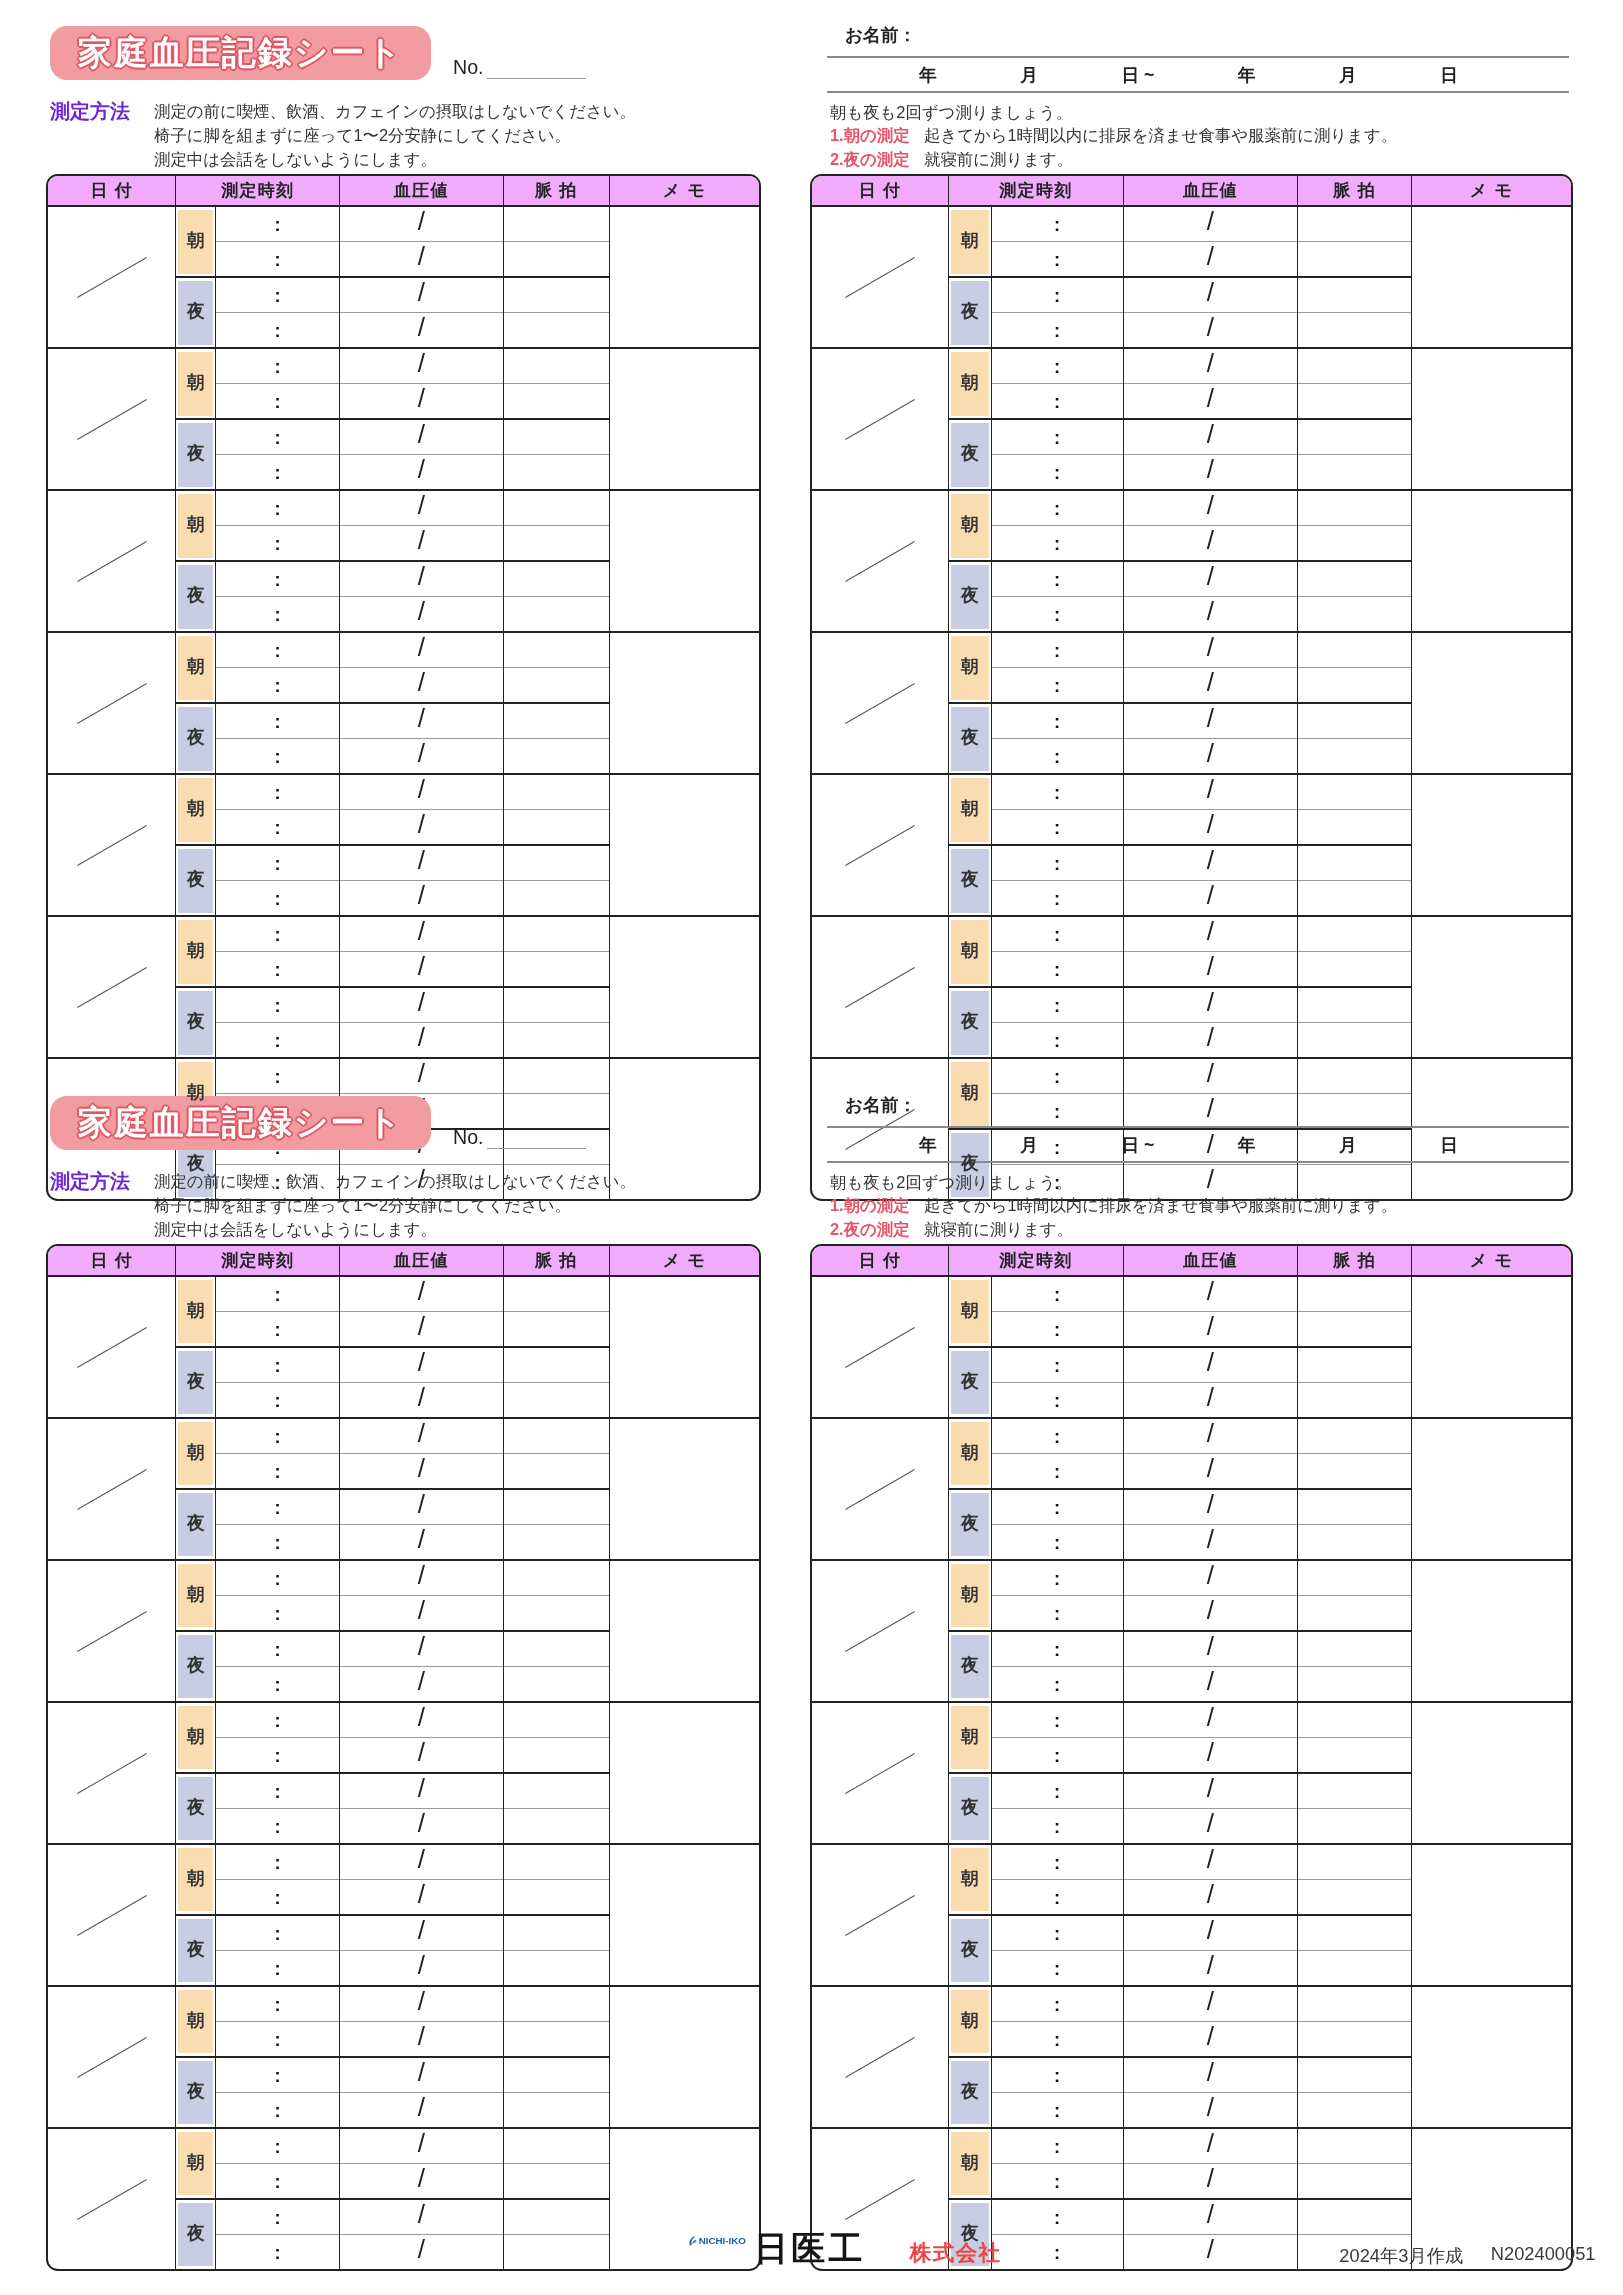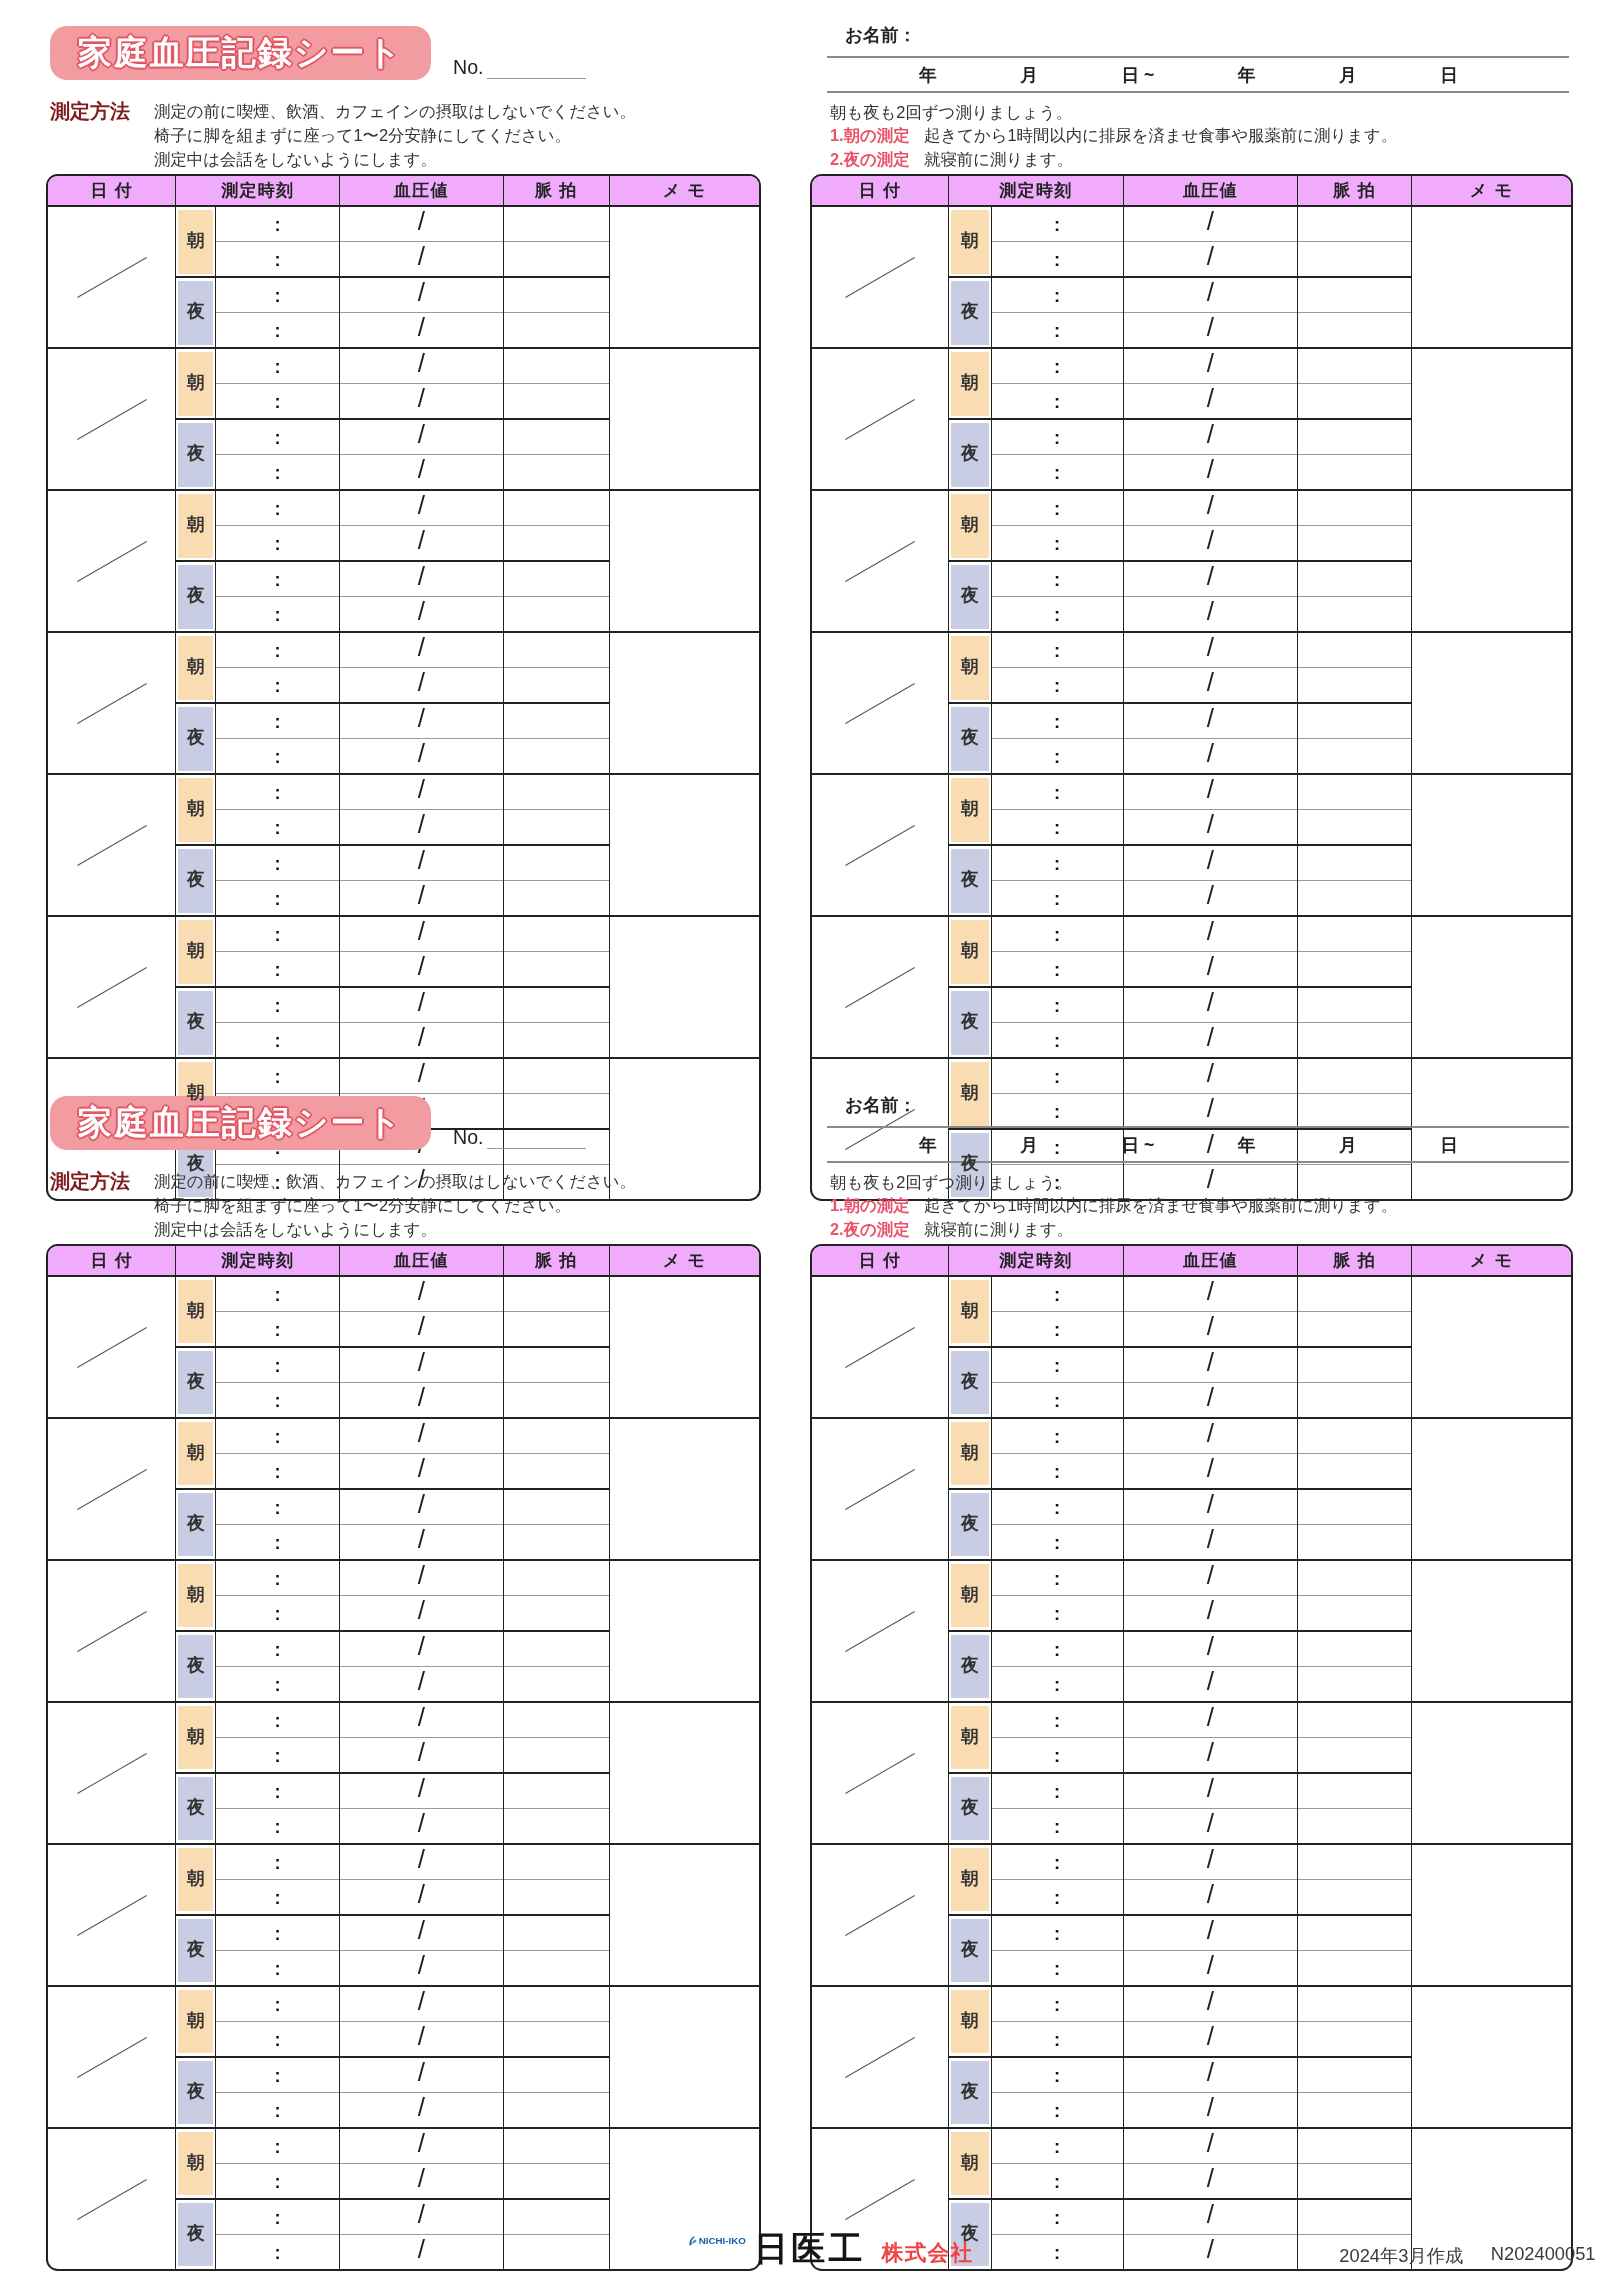--- a/index.html
+++ b/index.html
@@ -10,21 +10,21 @@
   #sec-bottom{top:1088px;}
 
   
   .title-badge{position:absolute;left:50px;top:7.9px;width:381px;height:54px;background:#F29BA0;
                border-radius:17px;display:flex;align-items:center;justify-content:center;}
   .title-badge span{font-size:34px;font-weight:bold;color:#ffffff;letter-spacing:2px;
       text-shadow:2px 0 0 #E25765,-2px 0 0 #E25765,0 2px 0 #E25765,0 -2px 0 #E25765,
                   1.3px 1.3px 0 #E25765,-1.3px 1.3px 0 #E25765,1.3px -1.3px 0 #E25765,-1.3px -1.3px 0 #E25765;}
   .no-field{position:absolute;left:453px;top:38px;font-size:19.6px;color:#222;display:flex;align-items:flex-end;}
   .no-line{display:inline-block;width:99px;height:22px;border-bottom:1.3px solid #9a9a9a;margin-left:3.9px;}
-  .method-head{position:absolute;left:50px;top:80px;font-size:20px;font-weight:bold;color:#7f1d1d;}
+  .method-head{position:absolute;left:50px;top:80px;font-size:20px;font-weight:bold;color:#6d28d9;}
   .method-lines{position:absolute;left:154px;top:81px;font-size:16.4px;line-height:24px;color:#333;}
 
   
   .name-row{position:absolute;left:845px;top:5.2px;font-size:17.7px;font-weight:bold;color:#222;}
   .rule{position:absolute;height:0;border-top:2px solid #8a8a8a;}
   .rule.r1{left:827px;top:38px;width:742px;}
   .rule.r2{left:827px;top:73px;width:742px;}
   .date-row{position:absolute;left:827px;top:41px;width:742px;height:31px;display:flex;align-items:center;
             justify-content:space-between;padding:0 111px 0 92px;box-sizing:border-box;
             font-size:17.7px;font-weight:bold;color:#222;}
@@ -54,21 +54,21 @@
   .c-lab .fill{position:absolute;left:2px;right:2px;top:2.6px;bottom:2.6px;}
   .c-lab.morning .fill{background:#FADCB2;}
   .c-lab.night .fill{background:#C9CDE3;}
   .c-lab .txt{position:relative;font-size:17.7px;font-weight:bold;color:#333;z-index:1;}
   .dslash{width:80px;height:0;border-top:1.3px solid #555;transform:rotate(-30deg);margin:0 auto;}
 
   
   .footer-logo{position:absolute;left:688px;top:2218px;display:flex;align-items:flex-start;gap:7.9px;}
   .logo-mark{display:flex;flex-direction:row;align-items:center;width:58px;}
   .logo-sub{font-size:9.8px;font-weight:bold;color:#1A5CA8;margin-top:-1.3px;white-space:nowrap;}
-  .logo-text{display:flex;align-items:baseline;margin-top:7.9px;}
+  .logo-text{display:flex;align-items:baseline;margin-top:7.9px;gap:28px;}
   .logo-main{font-size:34px;font-weight:bold;color:#151515;letter-spacing:3.3px;}
   .logo-suffix{font-size:21.6px;font-weight:bold;color:#ef4444;margin-left:16px;letter-spacing:1.3px;}
   .doc-meta{position:absolute;right:27.5px;top:2243px;font-size:18.3px;color:#3a3a3a;display:flex;gap:27.5px;}
 </style>
 </head>
 <body>
 
 <div class="sheet">
 
   <div class="section" id="sec-top">

